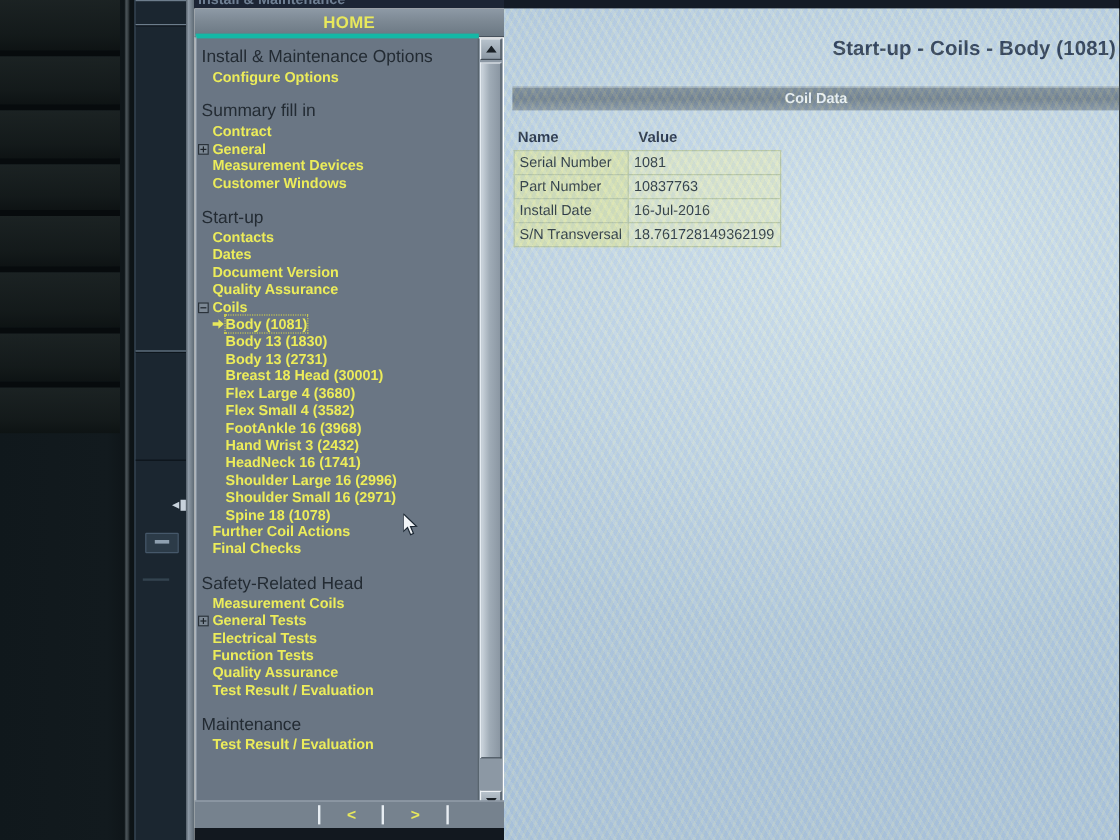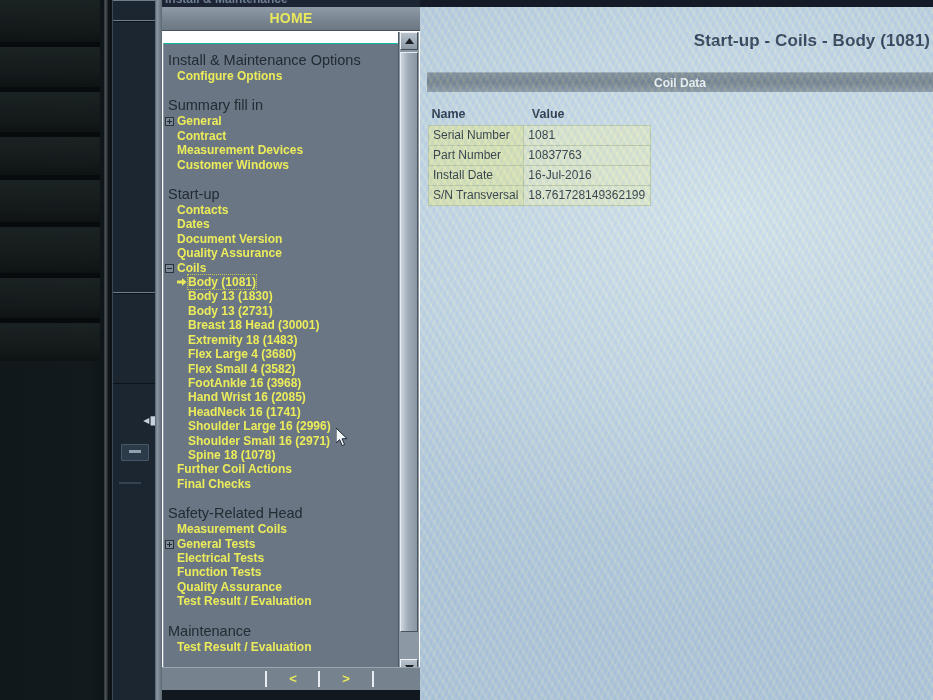--- a/index.html
+++ b/index.html
@@ -138,24 +138,24 @@
     display: inline-block;
     color: #e8e85c;
     font-size: 14px;
     font-weight: bold;
     line-height: 23px;
     letter-spacing: .3px;
   }
 
   .tree-area {
     position: absolute;
-    left: 1px; top: 36px;
+    left: 1px; top: 21px;
     width: 235px; height: 645px;
     background: #6a7684;
-    border-top: 1px solid #14b8a6;
+    border-top: 4px solid #14b8a6;
     border-left: 1px solid #8e9aa6;
     overflow: hidden;
   }
   .tree-inner {
     position: relative;
     padding: 7px 0 0 0;
   }
 
   .grp {
     color: #232b33;
@@ -401,41 +401,40 @@
 
     <div class="home-bar">
       <span>HOME</span>
     </div>
 
     <div class="tree-area">
       <div class="tree-inner" id="tree-inner">
           <div class="grp">Install &amp; Maintenance Options</div>
           <div class="node"><span class="label">Configure Options</span></div>
           <div class="grp spaced">Summary fill in</div>
+          <div class="node"><span class="label">Contract</span></div>
           <div class="node"><span class="box plus"></span><span class="label">General</span></div>
-          <div class="node"><span class="label">Contract</span></div>
           <div class="node"><span class="label">Measurement Devices</span></div>
           <div class="node"><span class="label">Customer Windows</span></div>
           <div class="grp spaced">Start-up</div>
           <div class="node"><span class="label">Contacts</span></div>
           <div class="node"><span class="label">Dates</span></div>
           <div class="node"><span class="label">Document Version</span></div>
           <div class="node"><span class="label">Quality Assurance</span></div>
           <div class="node"><span class="box"></span><span class="label">Coils</span></div>
           <div class="node lvl2 selected"><svg class="selarrow" viewBox="0 0 10 10">
               <polygon points="0,3.5 5,3.5 5,1 9.5,5 5,9 5,6.5 0,6.5" fill="#e8e85c"></polygon>
             </svg><span class="label">Body (1081)</span></div>
           <div class="node lvl2"><span class="label">Body 13 (1830)</span></div>
           <div class="node lvl2"><span class="label">Body 13 (2731)</span></div>
           <div class="node lvl2"><span class="label">Breast 18 Head (30001)</span></div>
-          <div class="node lvl2"><span class="label">Extremity 18 (1483)</span></div>
           <div class="node lvl2"><span class="label">Flex Large 4 (3680)</span></div>
           <div class="node lvl2"><span class="label">Flex Small 4 (3582)</span></div>
           <div class="node lvl2"><span class="label">FootAnkle 16 (3968)</span></div>
-          <div class="node lvl2"><span class="label">Hand Wrist 16 (2085)</span></div>
+          <div class="node lvl2"><span class="label">Hand Wrist 3 (2432)</span></div>
           <div class="node lvl2"><span class="label">HeadNeck 16 (1741)</span></div>
           <div class="node lvl2"><span class="label">Shoulder Large 16 (2996)</span></div>
           <div class="node lvl2"><span class="label">Shoulder Small 16 (2971)</span></div>
           <div class="node lvl2"><span class="label">Spine 18 (1078)</span></div>
           <div class="node"><span class="label">Further Coil Actions</span></div>
           <div class="node"><span class="label">Final Checks</span></div>
           <div class="grp spaced">Safety-Related Head</div>
           <div class="node"><span class="label">Measurement Coils</span></div>
           <div class="node"><span class="box plus"></span><span class="label">General Tests</span></div>
           <div class="node"><span class="label">Electrical Tests</span></div>

